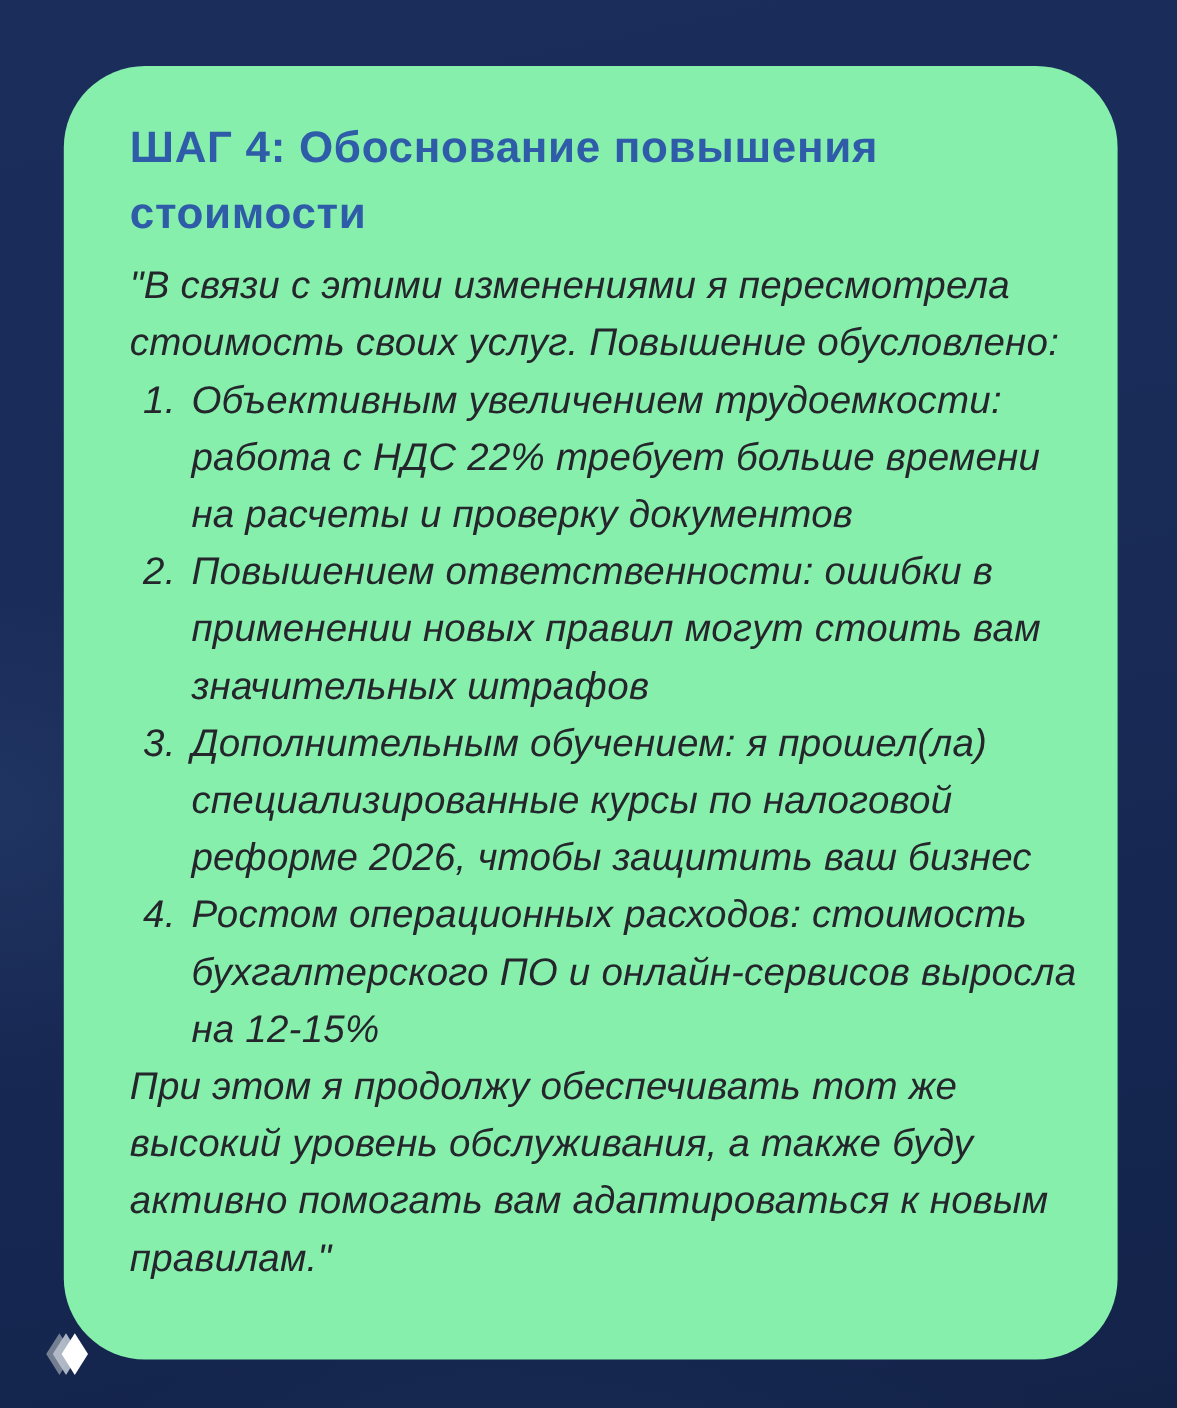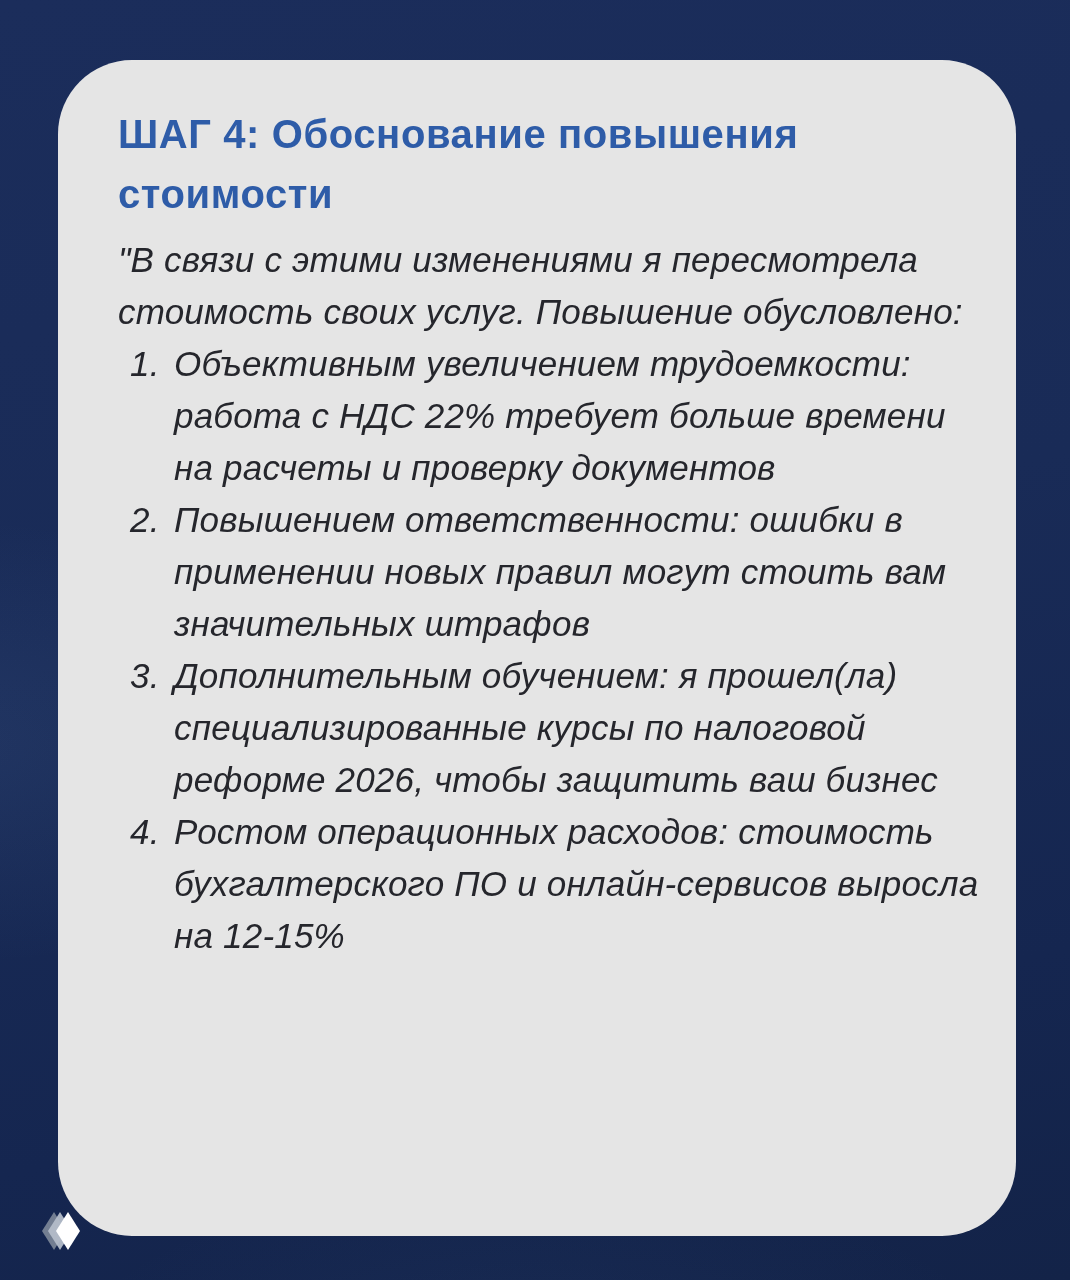--- a/index.html
+++ b/index.html
@@ -17,21 +17,21 @@
       radial-gradient(ellipse 700px 300px at 50% 108%, rgba(70,110,170,0.10), rgba(70,110,170,0) 70%),
       linear-gradient(168deg, #1b2d5b 0%, #192b57 45%, #152650 78%, #132348 100%);
   }
   .card {
     position: absolute;
     left: 58px;
     top: 60px;
     width: 958px;
     height: 1176px;
     box-sizing: border-box;
-    background: #e5e5e5;
+    background: #86efac;
     border-radius: 74px;
     padding: 44px 34px 55px 60px;
   }
   .title {
     margin: 0 0 10px 0;
     max-width: 760px;
     font-size: 40px;
     line-height: 60px;
     font-weight: bold;
     letter-spacing: 0.6px;
@@ -92,20 +92,21 @@
     <li>
       <span class="num">3.</span>
       <span>Дополнительным обучением: я прошел(ла) специализированные курсы по налоговой реформе 2026, чтобы защитить ваш бизнес</span>
     </li>
     <li>
       <span class="num">4.</span>
       <span>Ростом операционных расходов: стоимость бухгалтерского ПО и онлайн-сервисов выросла на 12-15%</span>
     </li>
   </ol>
 
+  <p class="bodytext outro">При этом я продолжу обеспечивать тот же высокий уровень обслуживания, а также буду активно помогать вам адаптироваться к новым правилам."</p>
 </div>
 
 <div class="logo">
   <svg width="48" height="48" viewBox="0 0 48 48">
     <polygon points="16,4 28,23 16,42 4,23" fill="#848e9e" opacity="0.85"></polygon>
     <polygon points="22,4 34,23 22,42 10,23" fill="#b4bdc9" opacity="0.95"></polygon>
     <polygon points="30,4 42,23 30,42 18,23" fill="#ffffff"></polygon>
   </svg>
 </div>
 

